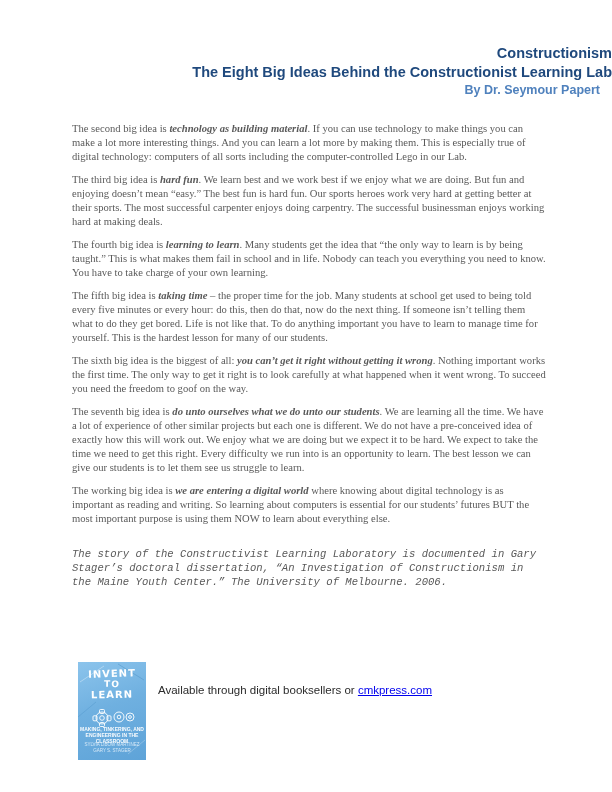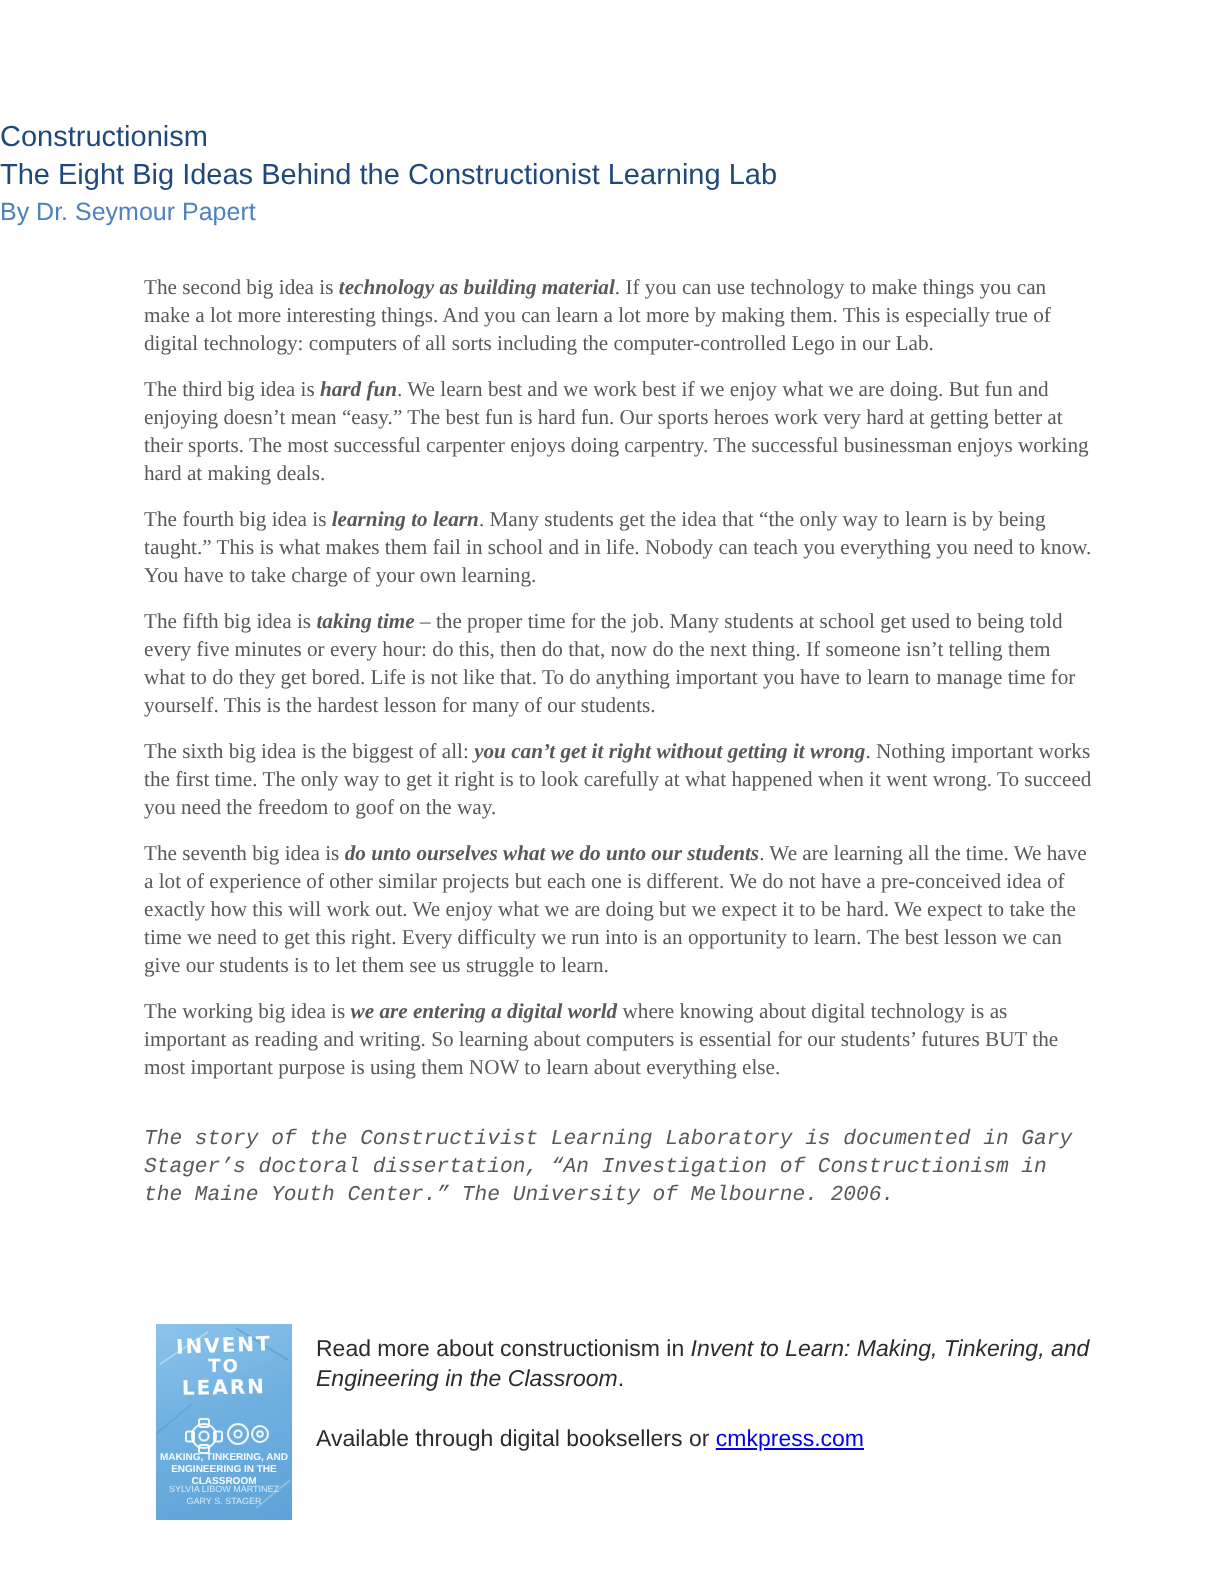--- a/index.html
+++ b/index.html
@@ -6,24 +6,24 @@
   .page{
     position:relative;
     width:612px;
     height:792px;
     background:#ffffff;
     overflow:hidden;
     font-family:"Liberation Serif", serif;
   }
   
   .doc-header{
-    padding-top:60px;
-    text-align:left;
+    padding-top:44px;
+    text-align:right;
     font-family:"Liberation Sans", sans-serif;
-    font-weight:normal;
+    font-weight:bold;
     line-height:1.28;
   }
   .doc-title, .doc-subtitle{
     color:#1F497D;
     font-size:14.5px;
     margin:0;
   }
   .doc-byline{
     color:#4F81BD;
     font-size:12.5px;
@@ -159,19 +159,18 @@
         <div>MAKING, TINKERING, AND</div>
         <div>ENGINEERING IN THE CLASSROOM</div>
       </div>
       <div class="cover-authors">
         <div>SYLVIA LIBOW MARTINEZ</div>
         <div>GARY S. STAGER</div>
       </div>
     </div>
 
     <div class="promo-col">
-      <p class="promo-line"><span>Read more about constructionism in </span><span class="promo-em">Invent to Learn: Making, Tinkering, and Engineering in the Classroom</span><span>.</span></p>
       <p class="availability-line"><span>Available through digital booksellers or </span><a class="link">cmkpress.com</a></p>
     </div>
 
   </div>
 
 </div>
 
 </body></html>

